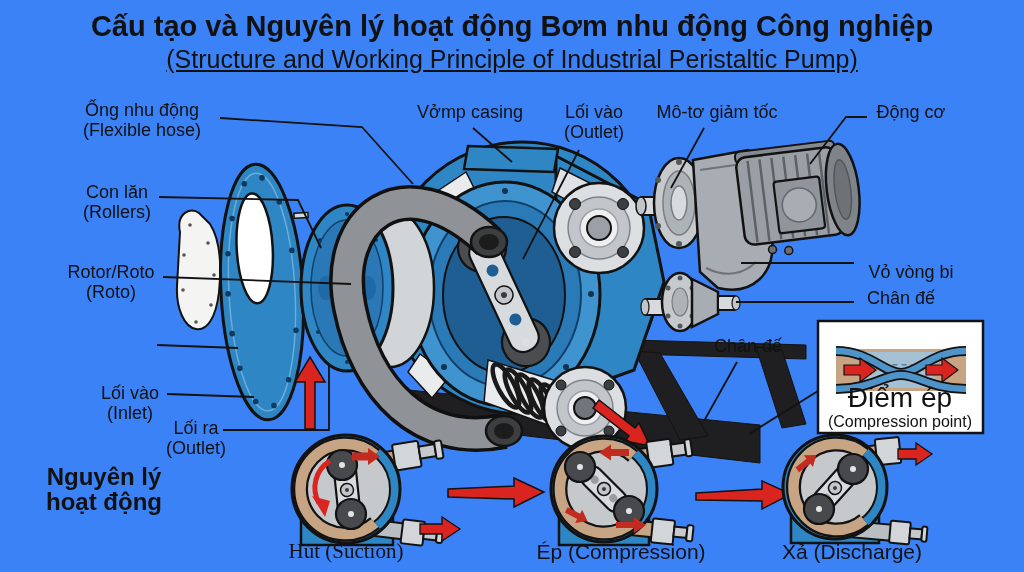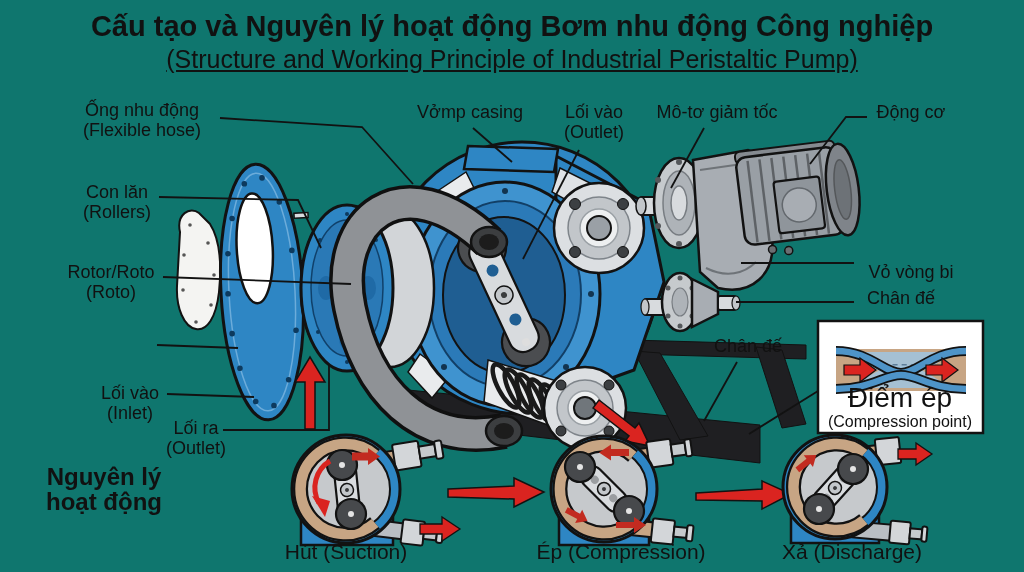--- a/index.html
+++ b/index.html
@@ -1,16 +1,16 @@
 <!DOCTYPE html>
 <html style="--c-pump-blue: #2e86c4; --c-hose-gray: #8f9296; --c-tube-tan: #c7a584; --c-arrow-red: #da2420; --c-steel: #d8dbde; --c-frame-black: #1f1f22; --c-ink: #121212;"><head>
 <meta charset="utf-8">
 <style>
   html,body{margin:0;padding:0;background:#e8e8e8;}
-  .canvas{position:relative;width:1024px;height:572px;background:#0f766e;overflow:hidden;
+  .canvas{position:relative;width:1024px;height:572px;background:#3b82f6;overflow:hidden;
           font-family:"Liberation Sans",sans-serif;color:#111;}
   .canvas svg{position:absolute;left:0;top:0;}
   .lbl{position:absolute;transform:translateX(-50%);text-align:center;white-space:nowrap;
        font-size:18px;line-height:1.12;color:#111;z-index:5;}
   .lbl .en{display:block;}
   .lbl .vi{display:block;}
   .t1{position:absolute;width:100%;text-align:center;top:10px;font-size:29px;font-weight:700;z-index:5;}
   .t2{position:absolute;width:100%;text-align:center;top:45px;font-size:25px;font-weight:400;z-index:5;text-decoration:underline;}
   .wp-vi{font-size:24px;font-weight:700;display:block;line-height:1.05;}
   .wp-en{font-size:19px;display:block;}
@@ -420,21 +420,21 @@
   </div>
   <div class="lbl" style="left:748px;top:336px;">
     <span class="vi">Chân đế</span>
   </div>
 
   <div class="lbl" style="left:900px;top:382px;">
     <span class="inset-vi">Điểm ép</span>
     <span class="inset-en">(Compression point)</span>
   </div>
 
-  <div class="lbl stage-lbl" style="left:346px;top:540px;">
+  <div class="lbl stage-lbl" style="left:346px;top:540px;font-family:Liberation Serif, serif;">
     <span>Hút (Suction)</span>
   </div>
   <div class="lbl stage-lbl" style="left:852px;top:540px;">
     <span>Xả (Discharge)</span>
   </div>
   <div class="lbl stage-lbl" style="left:621px;top:540px;">
     <span>Ép (Compression)</span>
   </div>
 
 </div>

